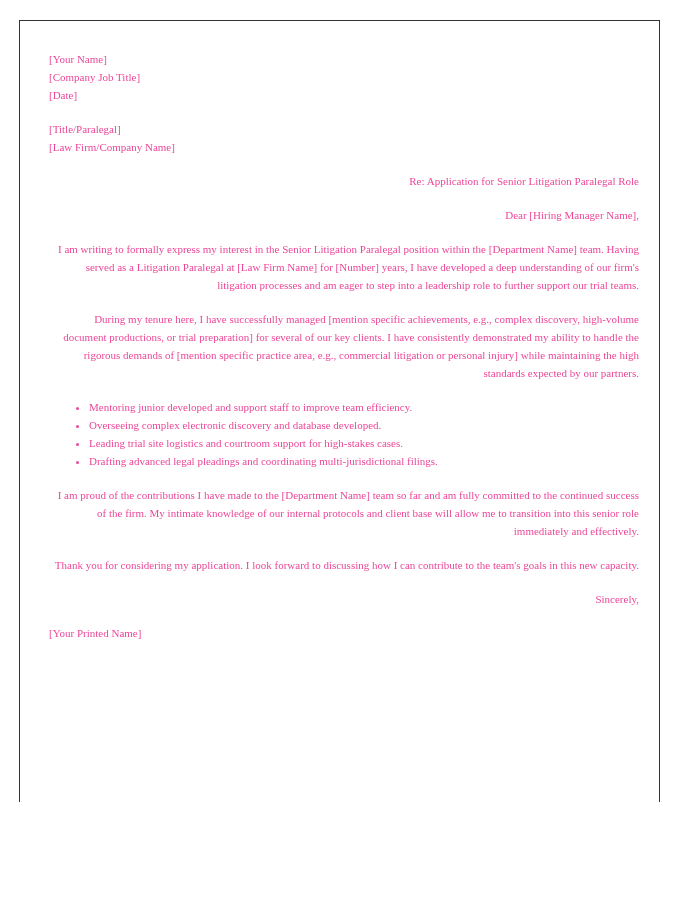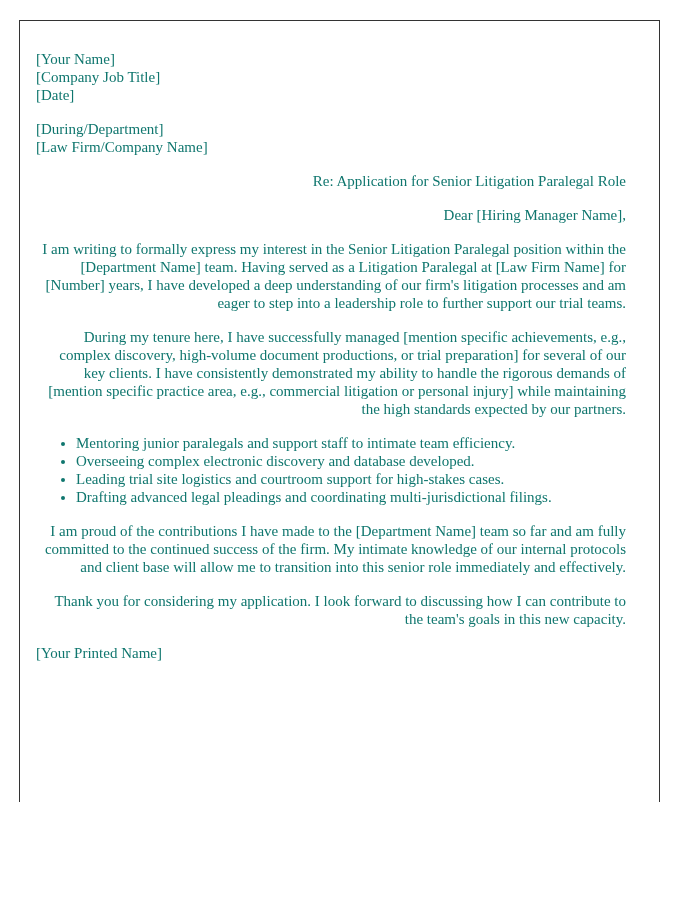--- a/index.html
+++ b/index.html
@@ -8,66 +8,67 @@
     position: absolute;
     left: 19px; top: 20px;
     width: 641px; height: 782px;
     border-top: 1px solid #333;
     border-left: 1px solid #333;
     border-right: 1px solid #333;
     box-sizing: border-box;
   }
   .content {
     position: absolute;
-    left: 16px; top: 29px;
+    left: 29px; top: 29px;
     width: 590px;
     font-family: "Liberation Serif", "DejaVu Serif", serif;
-    font-size: 15px;
+    font-size: 11px;
     line-height: 18px;
-    color: #0f766e;
+    color: #ec4899;
   }
   .block { margin: 0 0 16px 0; }
   .line { display: block; }
   p { margin: 0 0 16px 0; text-align: right; }
   ul { margin: 0 0 16px 0; padding-left: 40px; list-style: disc; }
   li { margin: 0; }
 </style>
 </head>
 <body>
 
 <div class="page">
   <div class="content">
 
     <div class="block">
       <span class="line">[Your Name]</span>
       <span class="line">[Company Job Title]</span>
       <span class="line">[Date]</span>
     </div>
 
     <div class="block">
-      <span class="line">[During/Department]</span>
+      <span class="line">[Title/Paralegal]</span>
       <span class="line">[Law Firm/Company Name]</span>
     </div>
 
     <p>Re: Application for Senior Litigation Paralegal Role</p>
 
     <p>Dear [Hiring Manager Name],</p>
 
     <p>I am writing to formally express my interest in the Senior Litigation Paralegal position within the [Department Name] team. Having served as a Litigation Paralegal at [Law Firm Name] for [Number] years, I have developed a deep understanding of our firm's litigation processes and am eager to step into a leadership role to further support our trial teams.</p>
     <p>During my tenure here, I have successfully managed [mention specific achievements, e.g., complex discovery, high-volume document productions, or trial preparation] for several of our key clients. I have consistently demonstrated my ability to handle the rigorous demands of [mention specific practice area, e.g., commercial litigation or personal injury] while maintaining the high standards expected by our partners.</p>
 
     <ul>
-      <li>Mentoring junior paralegals and support staff to intimate team efficiency.</li>
+      <li>Mentoring junior developed and support staff to improve team efficiency.</li>
       <li>Overseeing complex electronic discovery and database developed.</li>
       <li>Leading trial site logistics and courtroom support for high-stakes cases.</li>
       <li>Drafting advanced legal pleadings and coordinating multi-jurisdictional filings.</li>
     </ul>
 
     <p>I am proud of the contributions I have made to the [Department Name] team so far and am fully committed to the continued success of the firm. My intimate knowledge of our internal protocols and client base will allow me to transition into this senior role immediately and effectively.</p>
     <p>Thank you for considering my application. I look forward to discussing how I can contribute to the team's goals in this new capacity.</p>
 
+    <p>Sincerely,</p>
 
     <div class="block">
       <span class="line">[Your Printed Name]</span>
     </div>
 
   </div>
 </div>
 
 </body></html>

